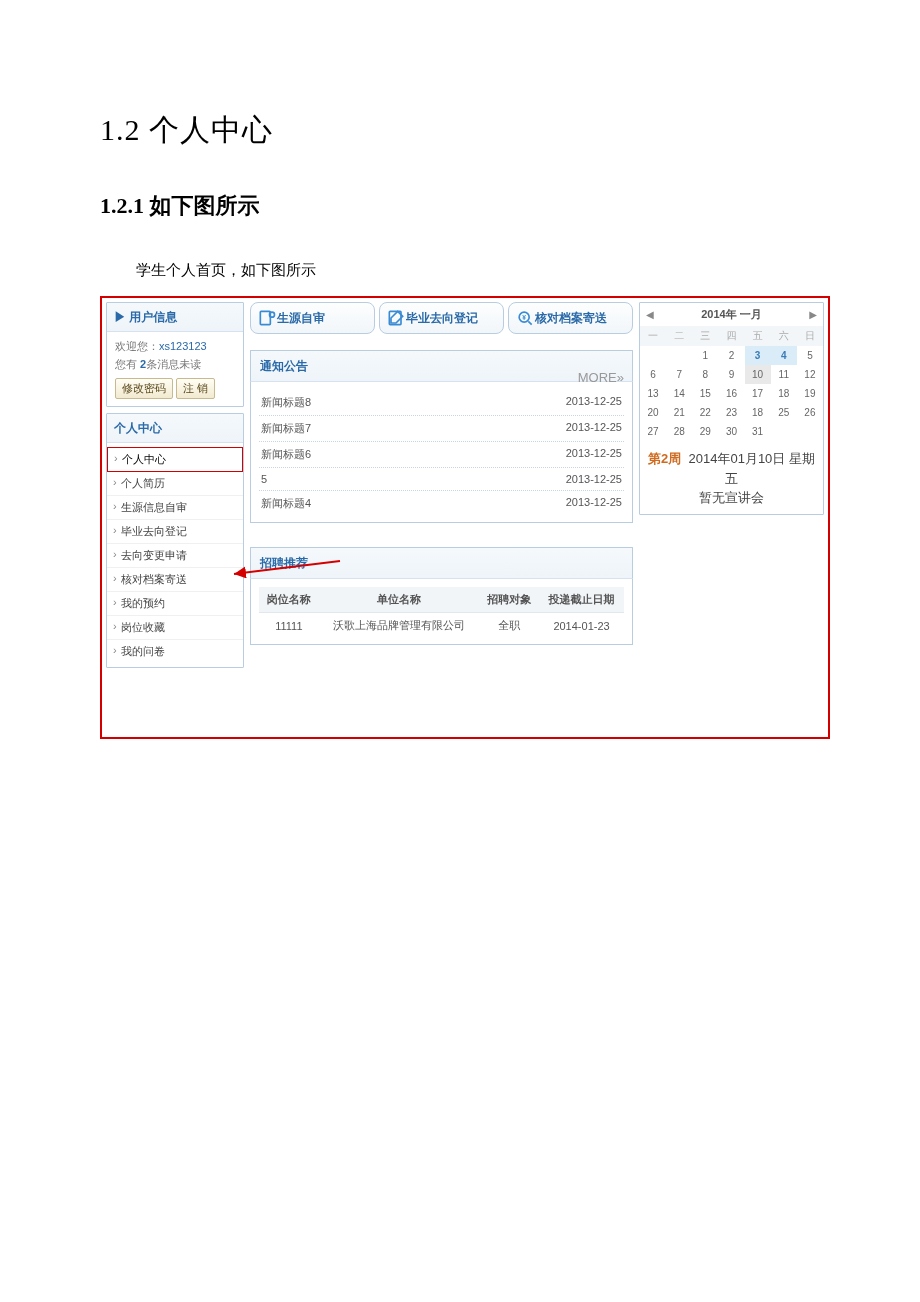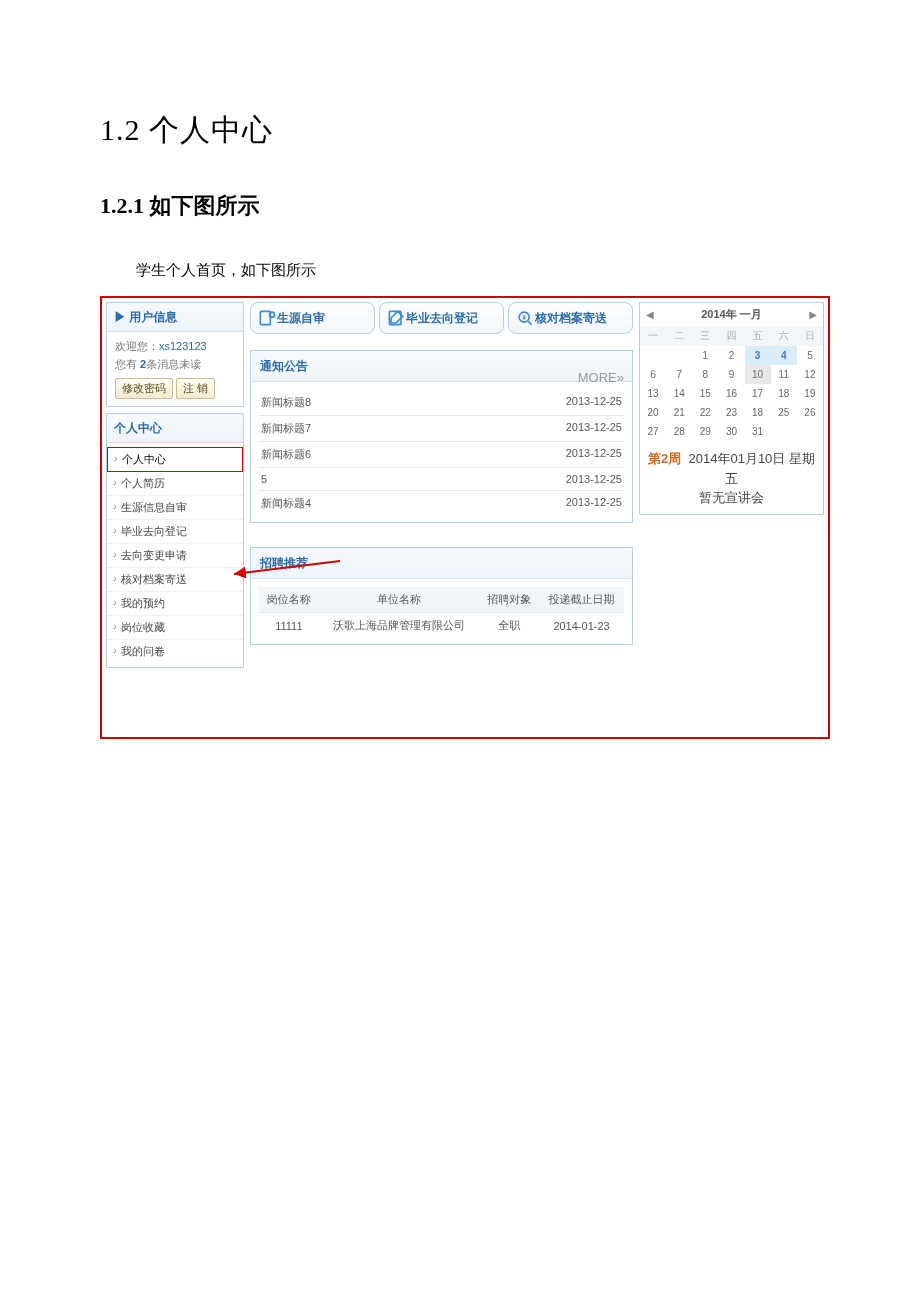--- a/index.html
+++ b/index.html
@@ -29,21 +29,21 @@
   .arrow svg { width:100%; height:100%; }
   .actions { display:flex; gap:4px; margin-bottom:6px; }
   .actbtn { flex:1; border:1px solid #b8cde0; background:linear-gradient(#fdfefe,#f1f6fa); padding:5px 6px; font-size:12px; color:#2a6aa8; font-weight:bold; display:flex; align-items:center; cursor:pointer; border-radius:8px; }
   .actbtn .ico { width:20px; height:20px; flex:none; }
   .sechd { color:#2a6aa8; font-weight:bold; padding:7px 9px 6px; font-size:12px; background:linear-gradient(#f5f9fc,#eef4f9); border:1px solid #b8cde0; border-bottom:1px solid #d6e2ed; position:relative; border-radius:1px 1px 0 0;margin-top:16px; }
   .sechd .more { position:absolute; right:8px; top:19px; font-size:13px; color:#999; font-weight:normal; }
   .secbd { border:1px solid #b8cde0; border-top:none; padding:8px 8px 6px; }
   .newsrow { display:flex; justify-content:space-between; font-size:11px; color:#555; padding:5px 2px; border-bottom:1px dotted #c8d6e2; }
   .newsrow:last-child { border-bottom:none; }
   .tbl { width:100%; border-collapse:collapse; font-size:11px; color:#555; }
-  .tbl th { background:#f2f5f8; font-weight:normal; padding:5px 4px; border-bottom:1px solid #e0e7ee; color:#555; }
+  .tbl th { background:#f2f5f8; font-weight:bold; padding:5px 4px; border-bottom:1px solid #e0e7ee; color:#555; }
   .tbl td { padding:5px 4px; text-align:center; }
   .cal-nav { display:flex; justify-content:space-between; align-items:center; font-size:11px; padding:4px 6px; color:#666; }
   .cal-nav .ym { font-weight:bold; color:#555; }
   .cal-nav .nvbtn { cursor:pointer; color:#888; font-size:10px; }
   .caltbl { width:100%; border-collapse:collapse; font-size:10px; table-layout:fixed; }
   .caltbl th { color:#aaa; font-weight:normal; padding:3px 0; background:#f3f6f9; }
   .caltbl td { text-align:center; padding:4px 0; color:#666; }
   .caltbl td.today { background:#d9ecf7; color:#3a7bb8; font-weight:bold; }
   .caltbl td.busy { background:#e9e9e9; }
   .calfoot { text-align:center; font-size:13px; padding:8px 4px 6px; color:#444; line-height:1.5; }

